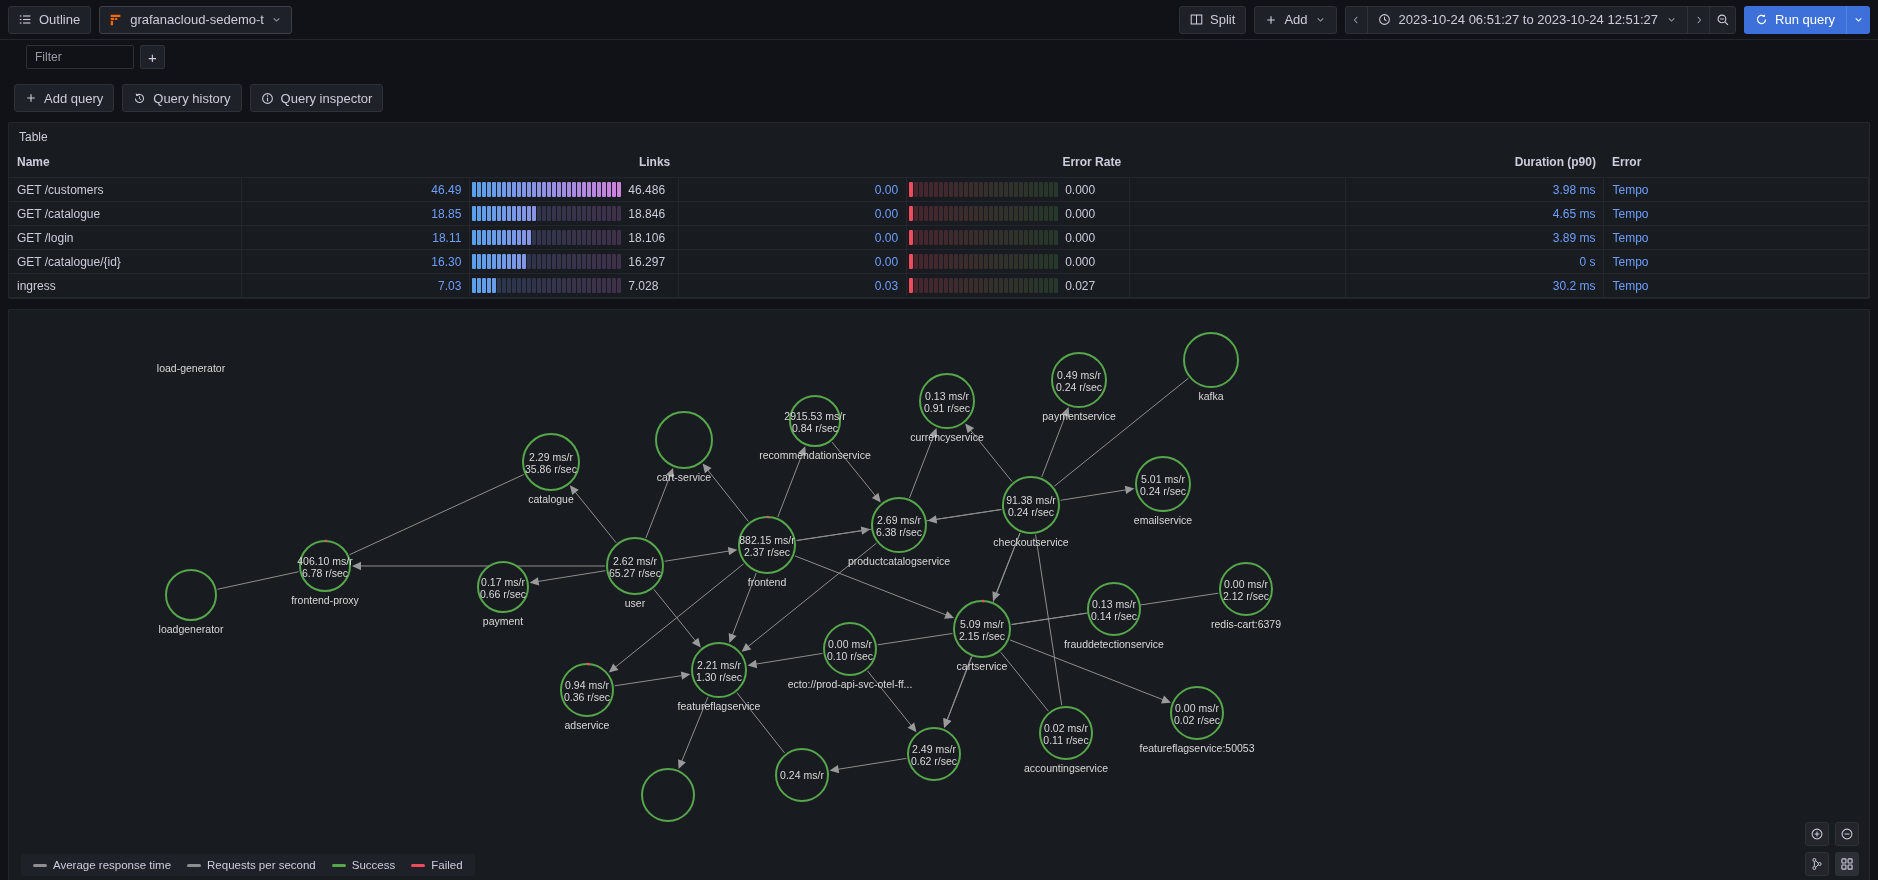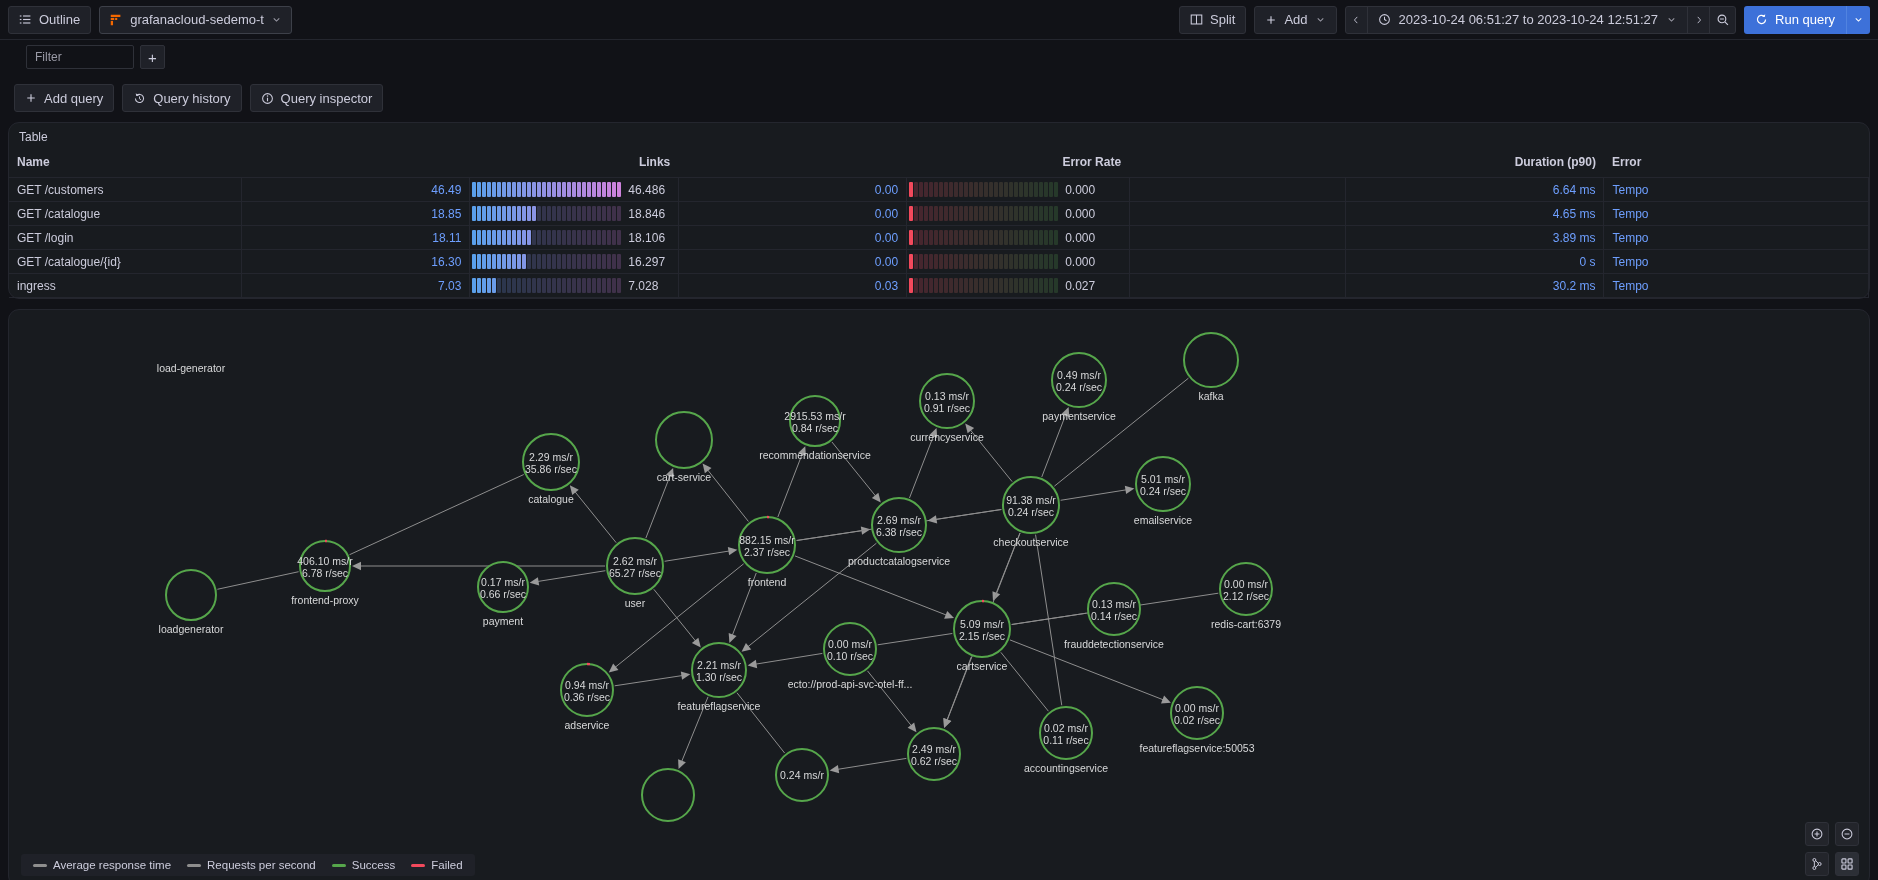--- a/index.html
+++ b/index.html
@@ -80,21 +80,21 @@
     display: flex; align-items: center; justify-content: center;
     font-size: 15px; color: #ccccdc; cursor: pointer;
   }
   .qbtn-row { display: flex; gap: 8px; padding: 14px 6px 0 6px; }
 
   
   .panel {
     margin: 10px 8px 0 8px;
     background: #181b1f;
     border: 1px solid #24262e;
-    border-radius: 11px;
+    border-radius: 1px;
   }
   .panel-title {
     font-size: 12px; color: #ccccdc;
     padding: 7px 10px 5px 10px;
   }
 
   
   table { width: 100%; border-collapse: collapse; table-layout: fixed; }
   thead th {
     font-size: 12px; font-weight: bold; color: #ccccdc;
@@ -382,21 +382,21 @@
                 <i style="background: rgb(42, 54, 43);"></i>
                 <i style="background: rgb(41, 55, 43);"></i>
                 <i style="background: rgb(40, 55, 42);"></i>
                 <i style="background: rgb(39, 56, 42);"></i>
                 <i style="background: rgb(38, 57, 42);"></i>
               </div>
               <span class="gauge-val">0.000</span>
             </div>
           </td>
           <td></td>
-          <td class="num">6.64 ms</td>
+          <td class="num">3.98 ms</td>
           <td class="links"><a>Tempo</a></td>
         </tr>
         <tr>
           <td class="name">GET /catalogue</td>
           <td class="num">18.85</td>
           <td class="gauge-cell">
             <div class="gauge-wrap">
               <div class="gauge">
                 <i style="background: rgb(90, 160, 235);"></i>
                 <i style="background: rgb(94, 159, 234);"></i>

